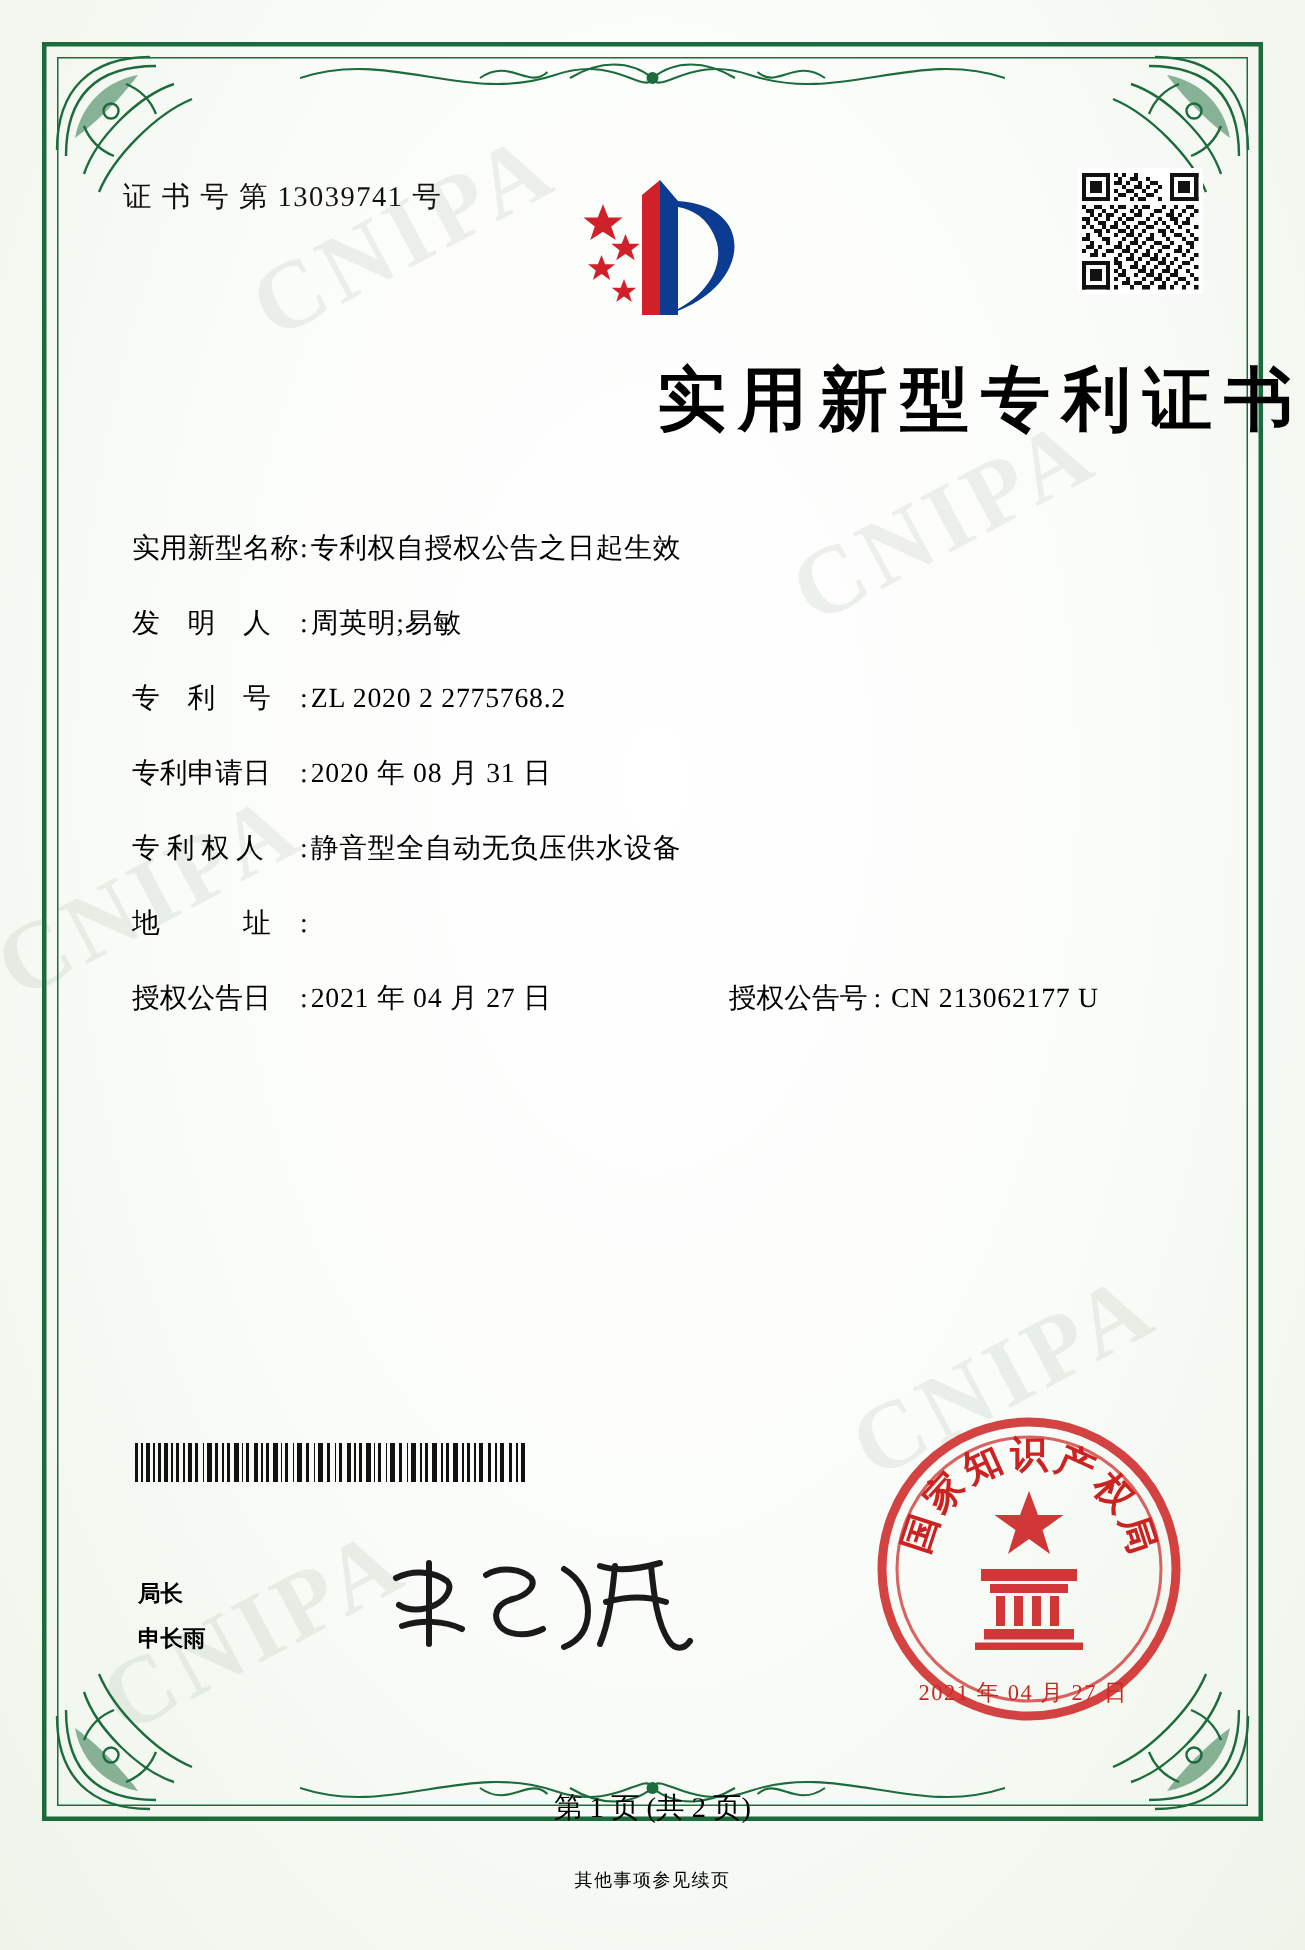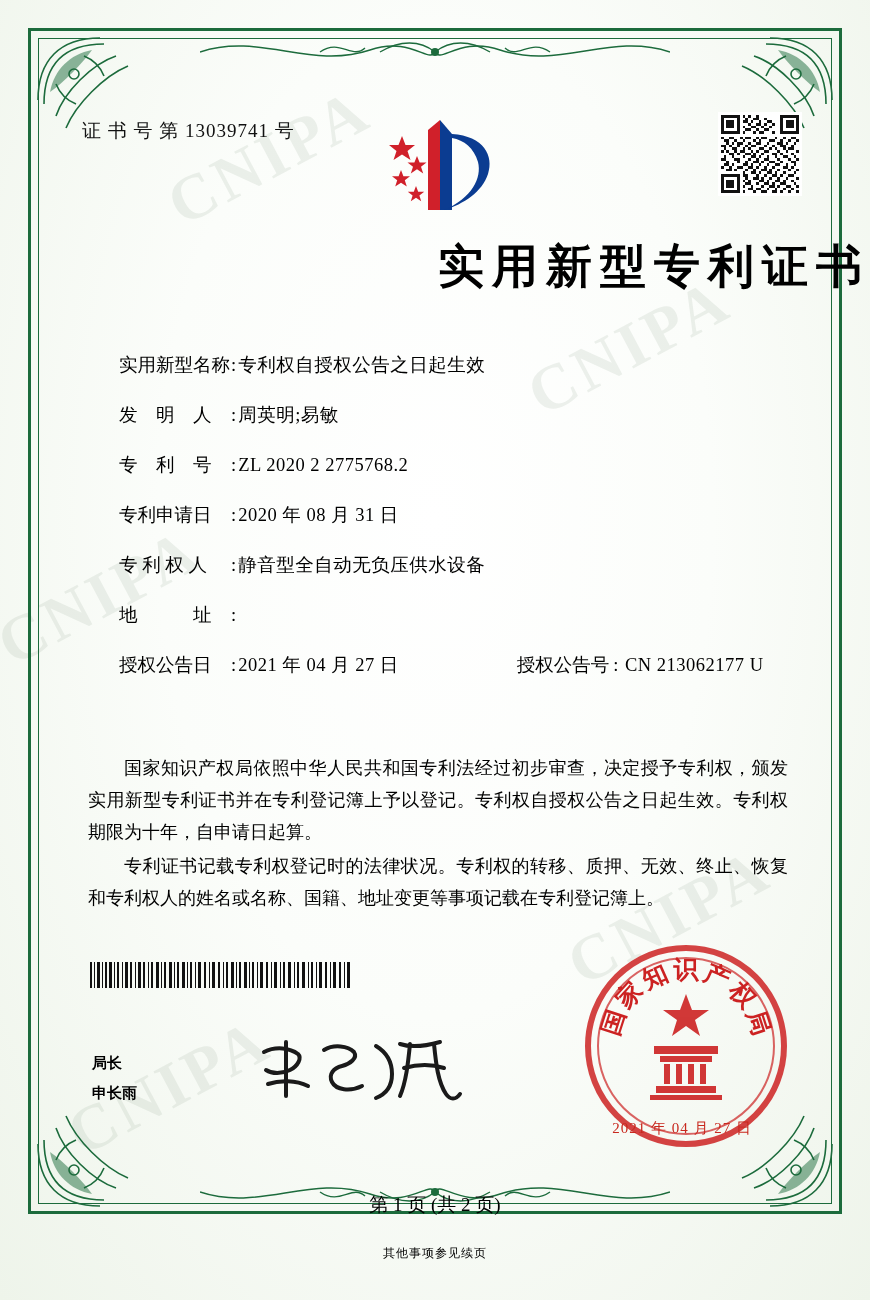--- a/index.html
+++ b/index.html
@@ -101,21 +101,20 @@
     letter-spacing: 8px;
     color: #000;
     font-family: "Liberation Serif", "DejaVu Serif", serif;
   }
 
   
   .fields {
     position: absolute;
     left: 88px; top: 352px;
     width: 700px;
-    margin-left: 31px;
   }
   .frow {
     display: flex;
     align-items: baseline;
     margin-bottom: 25px;
     font-size: 18.5px;
     color: #000;
   }
   .flabel {
     width: 112px;
@@ -542,24 +541,20 @@
       <span class="flabel">授权公告日</span>
       <span class="fcolon">:</span>
       <span class="fvalue">2021 年 04 月 27 日</span>
       <span class="seg2">
         <span class="flabel2">授权公告号</span><span class="fcolon">:</span>
         <span class="fvalue">CN 213062177 U</span>
       </span>
     </div>
   </div>
 
-  <div class="paras">
-    <p class="para">国家知识产权局依照中华人民共和国专利法经过初步审查，决定授予专利权，颁发实用新型专利证书并在专利登记簿上予以登记。专利权自授权公告之日起生效。专利权期限为十年，自申请日起算。</p>
-    <p class="para">专利证书记载专利权登记时的法律状况。专利权的转移、质押、无效、终止、恢复和专利权人的姓名或名称、国籍、地址变更等事项记载在专利登记簿上。</p>
-  </div>
 
   <svg class="barcode" viewBox="0 0 262 26" shape-rendering="crispEdges">
     <g fill="#111">
       <rect x="0" y="0" width="2" height="26"></rect>
         <rect x="4" y="0" width="1" height="26"></rect>
       <rect x="7" y="0" width="3" height="26"></rect>
         <rect x="12" y="0" width="1" height="26"></rect>
       <rect x="15" y="0" width="2" height="26"></rect>
         <rect x="19" y="0" width="3" height="26"></rect>
       <rect x="24" y="0" width="1" height="26"></rect>

